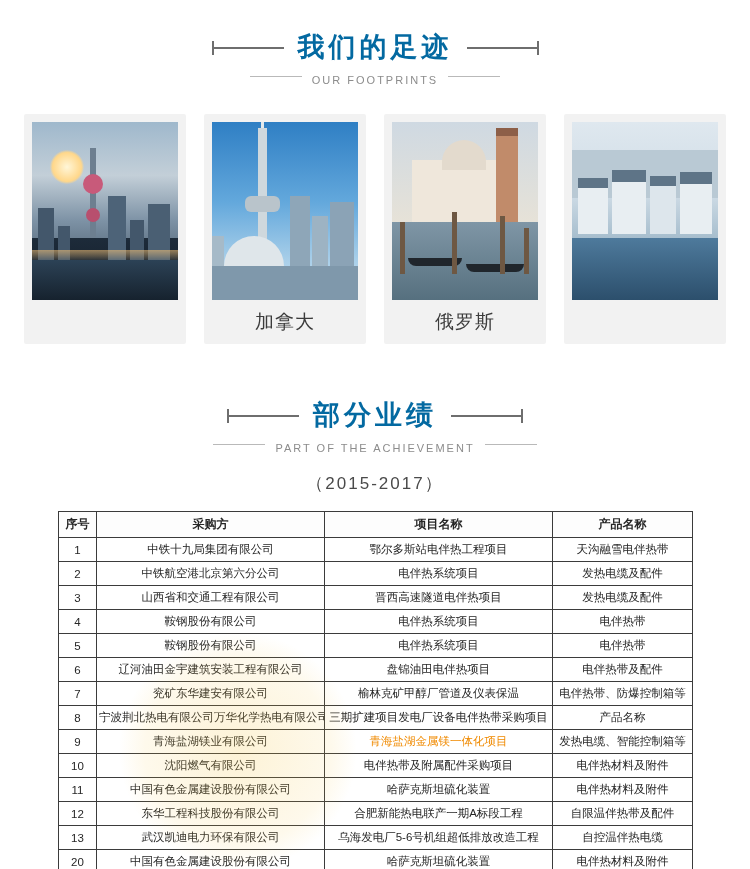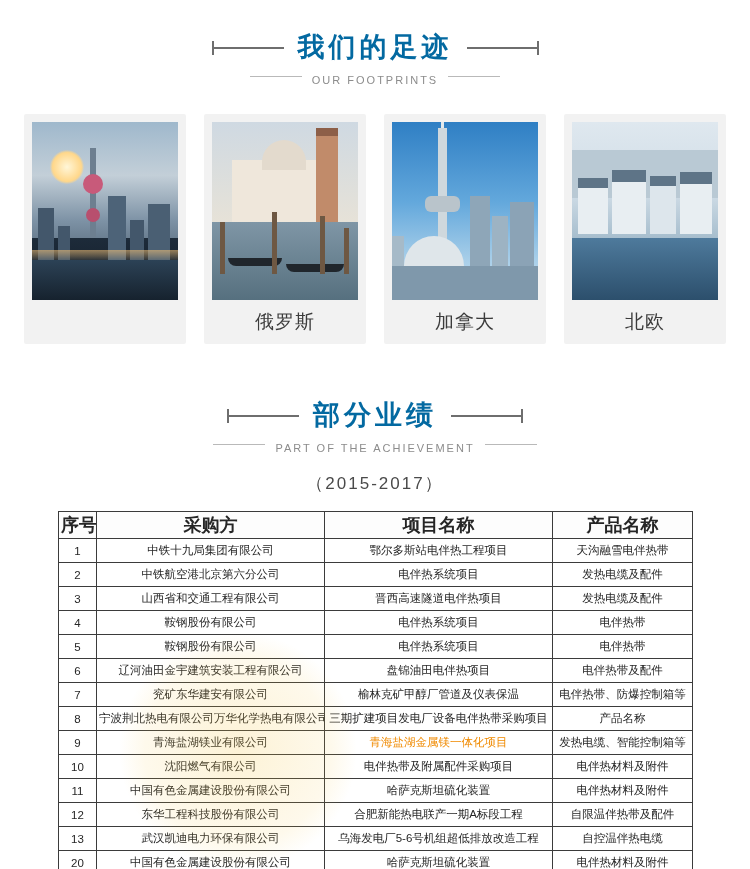--- a/index.html
+++ b/index.html
@@ -179,21 +179,21 @@
     text-align: center;
     font-size: 11.5px;
     color: #262626;
     height: 24px;
     padding: 1px 2px;
     white-space: nowrap;
     overflow: hidden;
   }
   thead th {
     font-weight: bold;
-    font-size: 18px;
+    font-size: 12px;
     height: 26px;
     background: #fdfdfd;
   }
   col.c0 { width: 38px; }
   col.c1 { width: 228px; }
   col.c2 { width: 228px; }
   col.c3 { width: 140px; }
   td.hl { color: #f08a00; }
   .watermark {
     position: absolute;
@@ -238,68 +238,67 @@
         <div class="b" style="left:26px;width:12px;height:34px;"></div>
         <div class="b" style="left:76px;width:18px;height:64px;background:#4d6378;"></div>
         <div class="b" style="left:98px;width:14px;height:40px;"></div>
         <div class="b" style="left:116px;width:22px;height:56px;background:#4a5f73;"></div>
         <div class="glow"></div>
         <div class="water"></div>
       </div>
     </div>
 
     <div class="card">
+      <div class="photo ph2">
+        <div class="sky"></div>
+        <div class="cnspire"></div>
+        <div class="cn"></div>
+        <div class="cnpod"></div>
+        <div class="dome"></div>
+        <div class="bl" style="left:78px;width:20px;height:70px;background:#8ea6b8;"></div>
+        <div class="bl" style="left:100px;width:16px;height:50px;background:#9db3c3;"></div>
+        <div class="bl" style="left:118px;width:24px;height:64px;background:#8ba3b6;"></div>
+        <div class="bl" style="left:0px;width:12px;height:30px;background:#a6bac8;"></div>
+        <div class="ground"></div>
+      </div>
+      <div class="card-label">加拿大</div>
+    </div>
+
+    <div class="card">
       <div class="photo ph3">
         <div class="sky"></div>
         <div class="church"></div>
         <div class="cdome"></div>
         <div class="towertop"></div>
         <div class="tower2"></div>
         <div class="sea"></div>
         <div class="gondola" style="left:16px;width:54px;"></div>
         <div class="gondola" style="left:74px;width:58px;bottom:28px;"></div>
         <div class="pole" style="left:8px;"></div>
         <div class="pole" style="left:60px;height:62px;"></div>
         <div class="pole" style="left:108px;height:58px;"></div>
         <div class="pole" style="left:132px;height:46px;"></div>
       </div>
       <div class="card-label">俄罗斯</div>
     </div>
 
     <div class="card">
-      <div class="photo ph2">
-        <div class="sky"></div>
-        <div class="cnspire"></div>
-        <div class="cn"></div>
-        <div class="cnpod"></div>
-        <div class="dome"></div>
-        <div class="bl" style="left:78px;width:20px;height:70px;background:#8ea6b8;"></div>
-        <div class="bl" style="left:100px;width:16px;height:50px;background:#9db3c3;"></div>
-        <div class="bl" style="left:118px;width:24px;height:64px;background:#8ba3b6;"></div>
-        <div class="bl" style="left:0px;width:12px;height:30px;background:#a6bac8;"></div>
-        <div class="ground"></div>
-      </div>
-      <div class="card-label">加拿大</div>
-    </div>
-
-    <div class="card">
       <div class="photo ph4">
         <div class="sky"></div>
         <div class="hill"></div>
         <div class="roof" style="left:6px;top:56px;width:30px;height:10px;"></div>
         <div class="bldg" style="left:6px;top:66px;width:30px;height:46px;"></div>
         <div class="roof" style="left:40px;top:48px;width:34px;height:12px;"></div>
         <div class="bldg" style="left:40px;top:60px;width:34px;height:52px;"></div>
         <div class="roof" style="left:78px;top:54px;width:26px;height:10px;"></div>
         <div class="bldg" style="left:78px;top:64px;width:26px;height:48px;background:#dde6ec;"></div>
         <div class="roof" style="left:108px;top:50px;width:32px;height:12px;"></div>
         <div class="bldg" style="left:108px;top:62px;width:32px;height:50px;"></div>
         <div class="water2"></div>
       </div>
-      <div class="card-label">北欧</div>
     </div>
 
   </div>
 
   <div class="heading sec2">
     <div class="heading-main">
       <span class="rule left"></span>
       <span class="heading-title">部分业绩</span>
       <span class="rule right"></span>
     </div>

